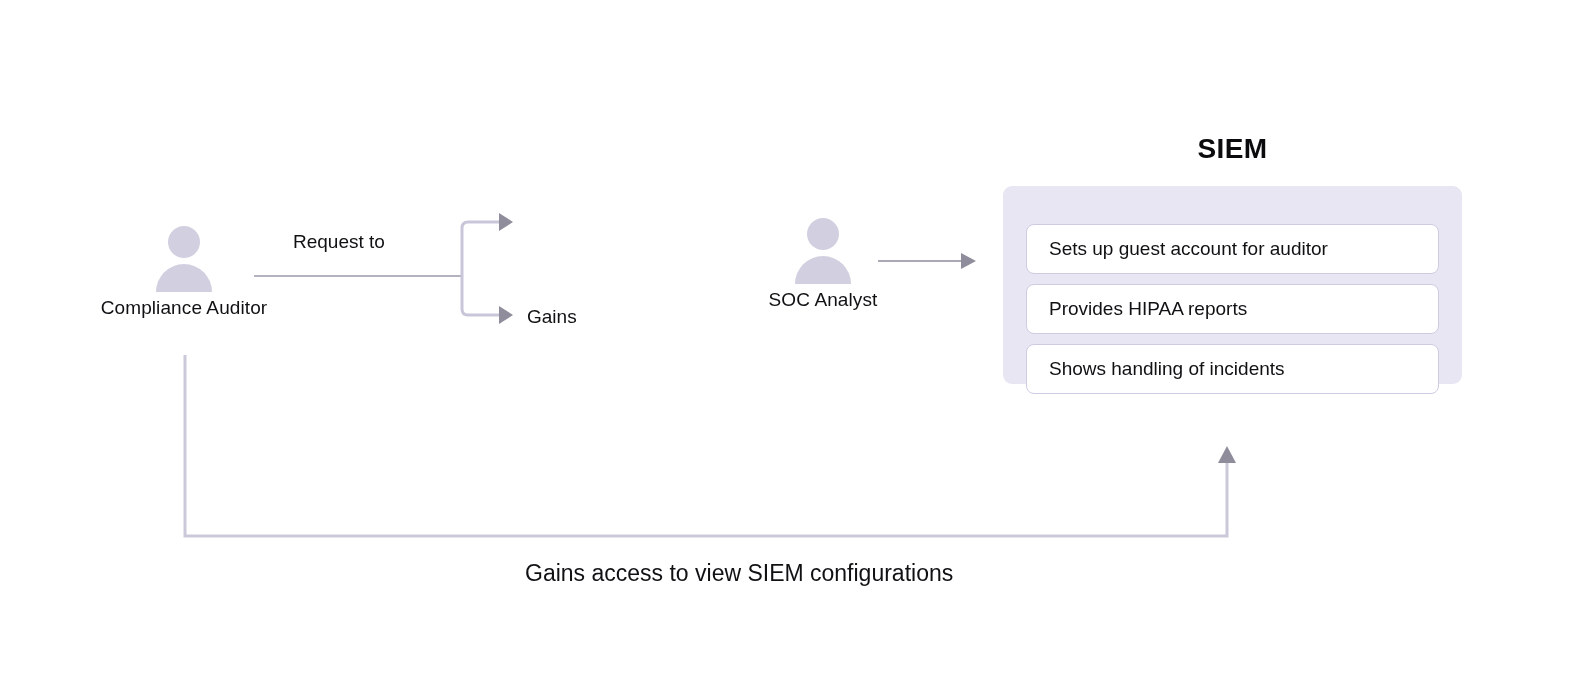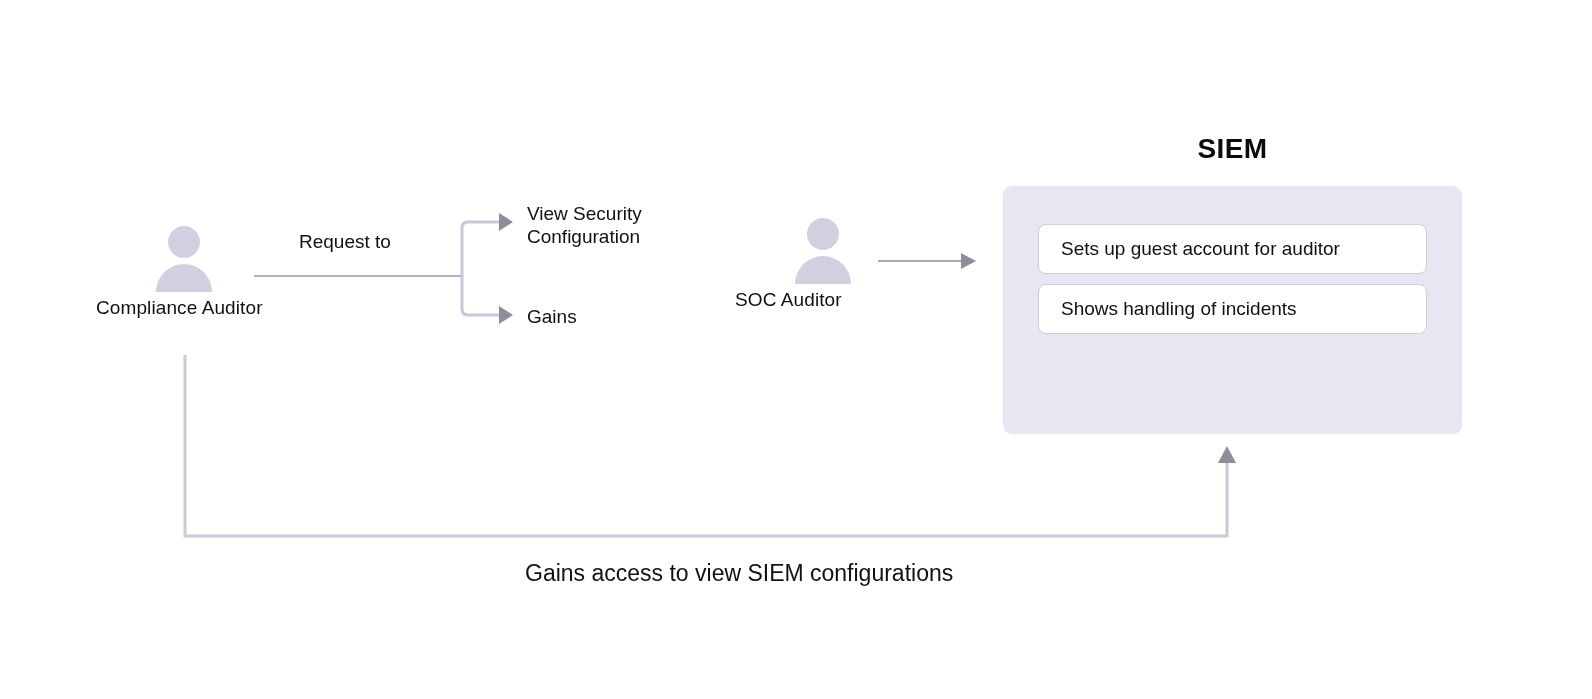--- a/index.html
+++ b/index.html
@@ -26,20 +26,21 @@
     left: 0;
     top: 0;
     width: 1592px;
     height: 699px;
     pointer-events: none;
   }
 
   
   .actor {
     position: absolute;
+    text-align: center;
   }
   .avatar {
     position: relative;
     width: 56px;
     height: 62px;
     margin: 0 auto;
   }
   .avatar .head {
     position: absolute;
     left: 50%;
@@ -99,25 +100,25 @@
     font-size: 28px;
     font-weight: bold;
     color: #0b0b0e;
     letter-spacing: 0.4px;
   }
   #siem-panel {
     position: absolute;
     left: 1003px;
     top: 186px;
     width: 459px;
-    height: 248px;
+    height: 198px;
     background: #e8e6f2;
     border-radius: 9px;
     box-sizing: border-box;
-    padding: 38px 35px;
+    padding: 38px 23px;
   }
   .siem-item {
     height: 50px;
     background: #ffffff;
     border: 1px solid #cfcbe2;
     border-radius: 8px;
     box-sizing: border-box;
     display: flex;
     align-items: center;
     padding-left: 22px;
@@ -155,36 +156,37 @@
       <div class="body"></div>
     </div>
     <div class="actor-label">Compliance Auditor</div>
   </div>
 
   <div class="actor" style="left:735px; top:218px; width:176px;">
     <div class="avatar">
       <div class="head"></div>
       <div class="body"></div>
     </div>
-    <div class="actor-label">SOC Auditor</div>
+    <div class="actor-label">SOC Analyst</div>
   </div>
 
-  <div class="edge-label" style="left:299px; top:231px;text-align:right;">Request to</div>
+  <div class="edge-label" style="left:293px; top:231px;text-align:right;">Request to</div>
 
-  <div class="node-text" style="left:527px; top:202px;">View Security
-Configuration</div>
 
   <div class="node-text" style="left:527px; top:305px;">Gains</div>
 
   <div class="caption" style="left:525px; top:560px;">Gains access to view SIEM configurations</div>
 
   <div id="siem-title">SIEM</div>
 
   <div id="siem-panel">
     <div class="siem-item">
       <span>Sets up guest account for auditor</span>
     </div>
     <div class="siem-item">
+      <span>Provides HIPAA reports</span>
+    </div>
+    <div class="siem-item">
       <span>Shows handling of incidents</span>
     </div>
   </div>
 
 </div>
 
 </body></html>

